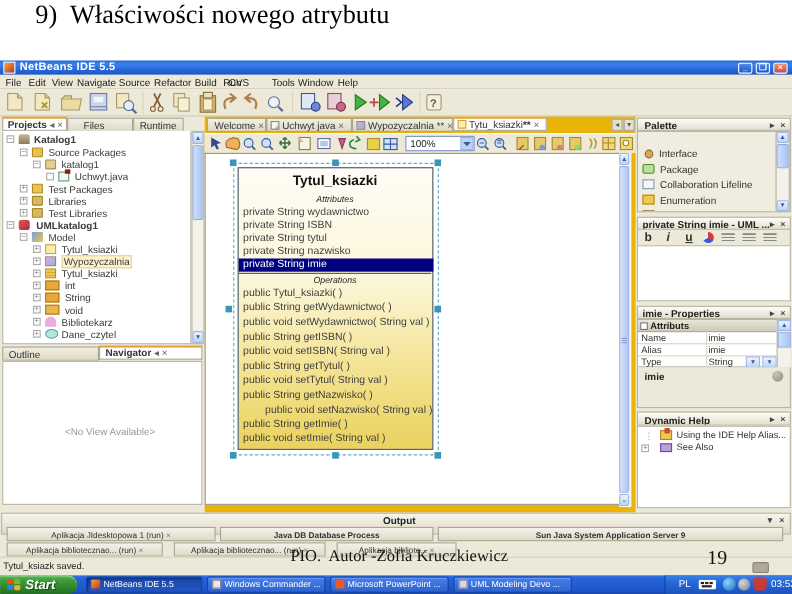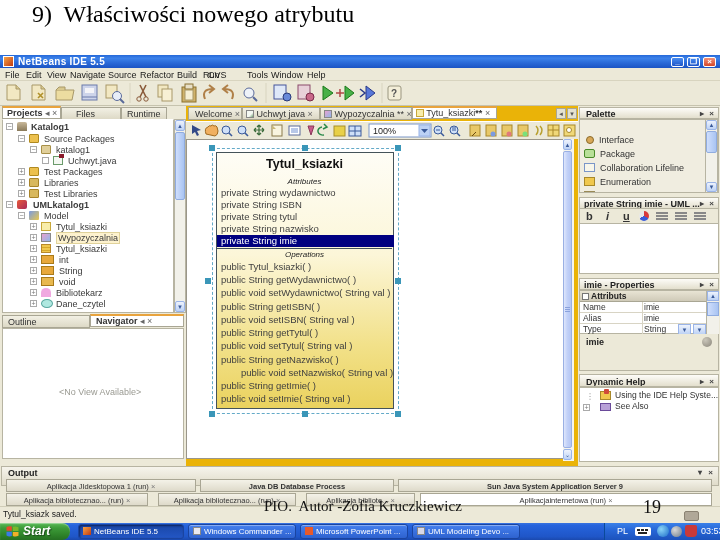--- a/index.html
+++ b/index.html
@@ -379,36 +379,35 @@
     <div class="abs" style="left:1px;top:228px;width:140px;height:37px;background:#ece9d8;border:1px solid #b7b4a2;border-top:none;">
       <span class="abs" style="left:6px;top:3px;font-size:9px;font-weight:bold;color:#222;">imie</span>
       <span class="abs" style="left:122px;top:3px;width:10px;height:10px;border-radius:50%;background:radial-gradient(circle at 35% 30%,#cac6ba,#8a867a);"></span>
     </div>
 
     <div class="hdr" style="left:1px;top:268px;width:140px;height:13px;padding:2px 0 0 6px;">Dynamic Help<span class="hdrbtns" style="right:14px;top:2px;">▸</span><span class="hdrbtns" style="right:4px;top:2px;">×</span></div>
     <div class="abs" style="left:1px;top:281px;width:140px;height:75px;background:#fff;border:1px solid #b7b4a2;">
       <span class="abs" style="left:6px;top:4px;color:#888;font-size:8px;">⋮</span>
       <span class="abs" style="left:20px;top:3px;width:11px;height:9px;background:#f0c84e;border:1px solid #a8882a;"></span>
       <span class="abs" style="left:24px;top:1px;width:5px;height:5px;background:#d04a3a;border-radius:1px;"></span>
-      <span class="abs" style="left:35px;top:2px;font-size:8.5px;color:#333;">Using the IDE Help Syste...</span>
+      <span class="abs" style="left:35px;top:2px;font-size:8.5px;color:#333;">Using the IDE Help Alias...</span>
       <span class="th" style="left:3px;top:16px;">+</span>
       <span class="abs" style="left:20px;top:15px;width:11px;height:8px;background:#b8a0d8;border:1px solid #6a4a9a;"></span>
       <span class="abs" style="left:35px;top:13px;font-size:8.5px;color:#333;">See Also</span>
     </div>
   </div>
 
   <div id="output">
-    <div class="hdr" style="left:1px;top:0px;width:718px;height:20px;padding:1px 0 0 6px;background:linear-gradient(#f6f4ec,#e0dcca);">Output<span class="hdrbtns" style="right:16px;top:1px;">▾</span><span class="hdrbtns" style="right:5px;top:1px;">×</span></div>
+    <div class="hdr" style="left:1px;top:0px;width:718px;height:20px;padding:1px 0 0 6px;background:linear-gradient(#f6f4ec,#e0dcca);text-align:center;">Output<span class="hdrbtns" style="right:16px;top:1px;">▾</span><span class="hdrbtns" style="right:5px;top:1px;">×</span></div>
     <div class="otab" style="left:6px;top:13px;width:190px;">Aplikacja JIdesktopowa 1 (run) <span style="color:#777">×</span></div>
     <div class="otab" style="left:200px;top:13px;width:194px;"><b>Java DB Database Process</b></div>
     <div class="otab" style="left:398px;top:13px;width:314px;"><b>Sun Java System Application Server 9</b></div>
     <div class="otab" style="left:6px;top:27px;width:142px;">Aplikacja bibliotecznao... (run) <span style="color:#777">×</span></div>
     <div class="otab" style="left:158px;top:27px;width:138px;">Aplikacja bibliotecznao... (run) <span style="color:#777">×</span></div>
     <div class="otab" style="left:306px;top:27px;width:109px;">Aplikacja bibliote... <span style="color:#777">×</span></div>
-    <div class="otab" style="left:420px;top:27px;width:292px;background:#fff;">Aplikacjainternetowa (run) <span style="color:#777">×</span></div>
   </div>
   <div id="statusbar">
     <div class="abs" style="left:3px;top:2px;font-size:8.5px;color:#222;">Tytul_ksiazk saved.</div>
     <div class="abs" style="left:684px;top:4px;width:15px;height:10px;background:#b0a898;border:1px solid #8a8272;border-radius:2px;"></div>
   </div>
 
   <div id="footer">PIO.&nbsp; Autor -Zofia Kruczkiewicz</div>
   <div id="pagenum">19</div>
 
   <div id="taskbar">

